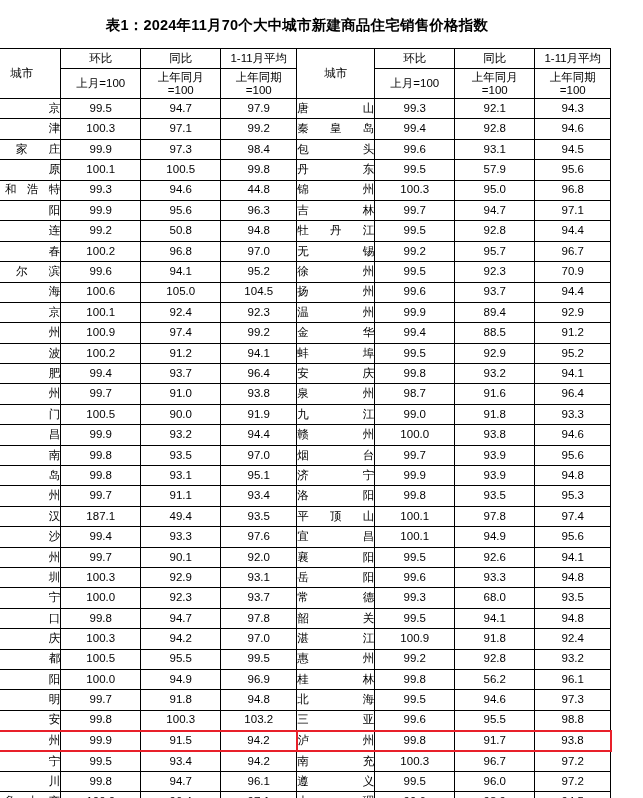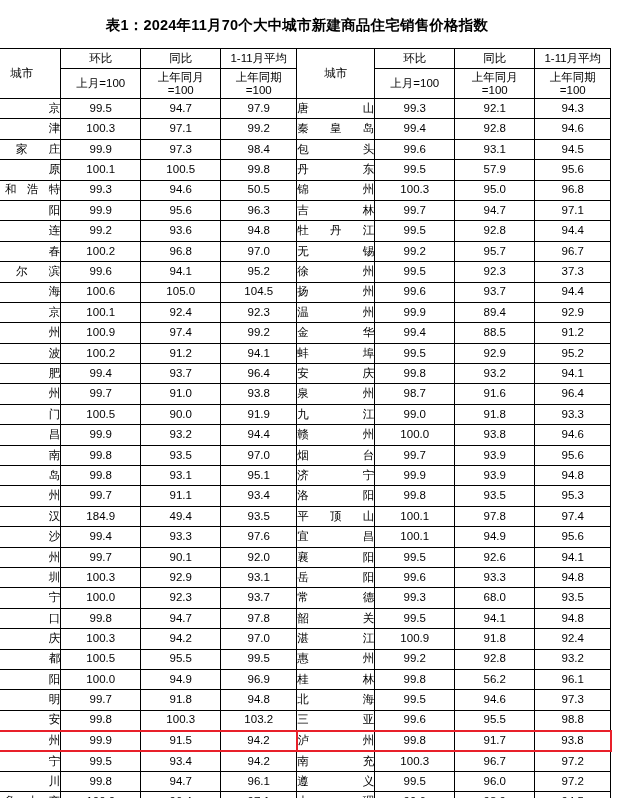--- a/index.html
+++ b/index.html
@@ -193,40 +193,40 @@
             <td class="num">99.8</td>
             <td class="city"><span class="sp">丹东</span></td>
             <td class="num">99.5</td>
             <td class="num">57.9</td>
             <td class="num">95.6</td>
           </tr>
           <tr>
             <td class="city"><span class="sp">呼和浩特</span></td>
             <td class="num">99.3</td>
             <td class="num">94.6</td>
-            <td class="num">50.5</td>
+            <td class="num">44.8</td>
             <td class="city"><span class="sp">锦州</span></td>
             <td class="num">100.3</td>
             <td class="num">95.0</td>
             <td class="num">96.8</td>
           </tr>
           <tr>
             <td class="city"><span class="sp">沈阳</span></td>
             <td class="num">99.9</td>
             <td class="num">95.6</td>
             <td class="num">96.3</td>
             <td class="city"><span class="sp">吉林</span></td>
             <td class="num">99.7</td>
             <td class="num">94.7</td>
             <td class="num">97.1</td>
           </tr>
           <tr>
             <td class="city"><span class="sp">大连</span></td>
             <td class="num">99.2</td>
-            <td class="num">93.6</td>
+            <td class="num">50.8</td>
             <td class="num">94.8</td>
             <td class="city"><span class="sp">牡丹江</span></td>
             <td class="num">99.5</td>
             <td class="num">92.8</td>
             <td class="num">94.4</td>
           </tr>
           <tr>
             <td class="city"><span class="sp">长春</span></td>
             <td class="num">100.2</td>
             <td class="num">96.8</td>
@@ -237,21 +237,21 @@
             <td class="num">96.7</td>
           </tr>
           <tr>
             <td class="city"><span class="sp">哈尔滨</span></td>
             <td class="num">99.6</td>
             <td class="num">94.1</td>
             <td class="num">95.2</td>
             <td class="city"><span class="sp">徐州</span></td>
             <td class="num">99.5</td>
             <td class="num">92.3</td>
-            <td class="num">37.3</td>
+            <td class="num">70.9</td>
           </tr>
           <tr>
             <td class="city"><span class="sp">上海</span></td>
             <td class="num">100.6</td>
             <td class="num">105.0</td>
             <td class="num">104.5</td>
             <td class="city"><span class="sp">扬州</span></td>
             <td class="num">99.6</td>
             <td class="num">93.7</td>
             <td class="num">94.4</td>
@@ -351,21 +351,21 @@
             <td class="num">99.7</td>
             <td class="num">91.1</td>
             <td class="num">93.4</td>
             <td class="city"><span class="sp">洛阳</span></td>
             <td class="num">99.8</td>
             <td class="num">93.5</td>
             <td class="num">95.3</td>
           </tr>
           <tr>
             <td class="city"><span class="sp">武汉</span></td>
-            <td class="num">184.9</td>
+            <td class="num">187.1</td>
             <td class="num">49.4</td>
             <td class="num">93.5</td>
             <td class="city"><span class="sp">平顶山</span></td>
             <td class="num">100.1</td>
             <td class="num">97.8</td>
             <td class="num">97.4</td>
           </tr>
           <tr>
             <td class="city"><span class="sp">长沙</span></td>
             <td class="num">99.4</td>

